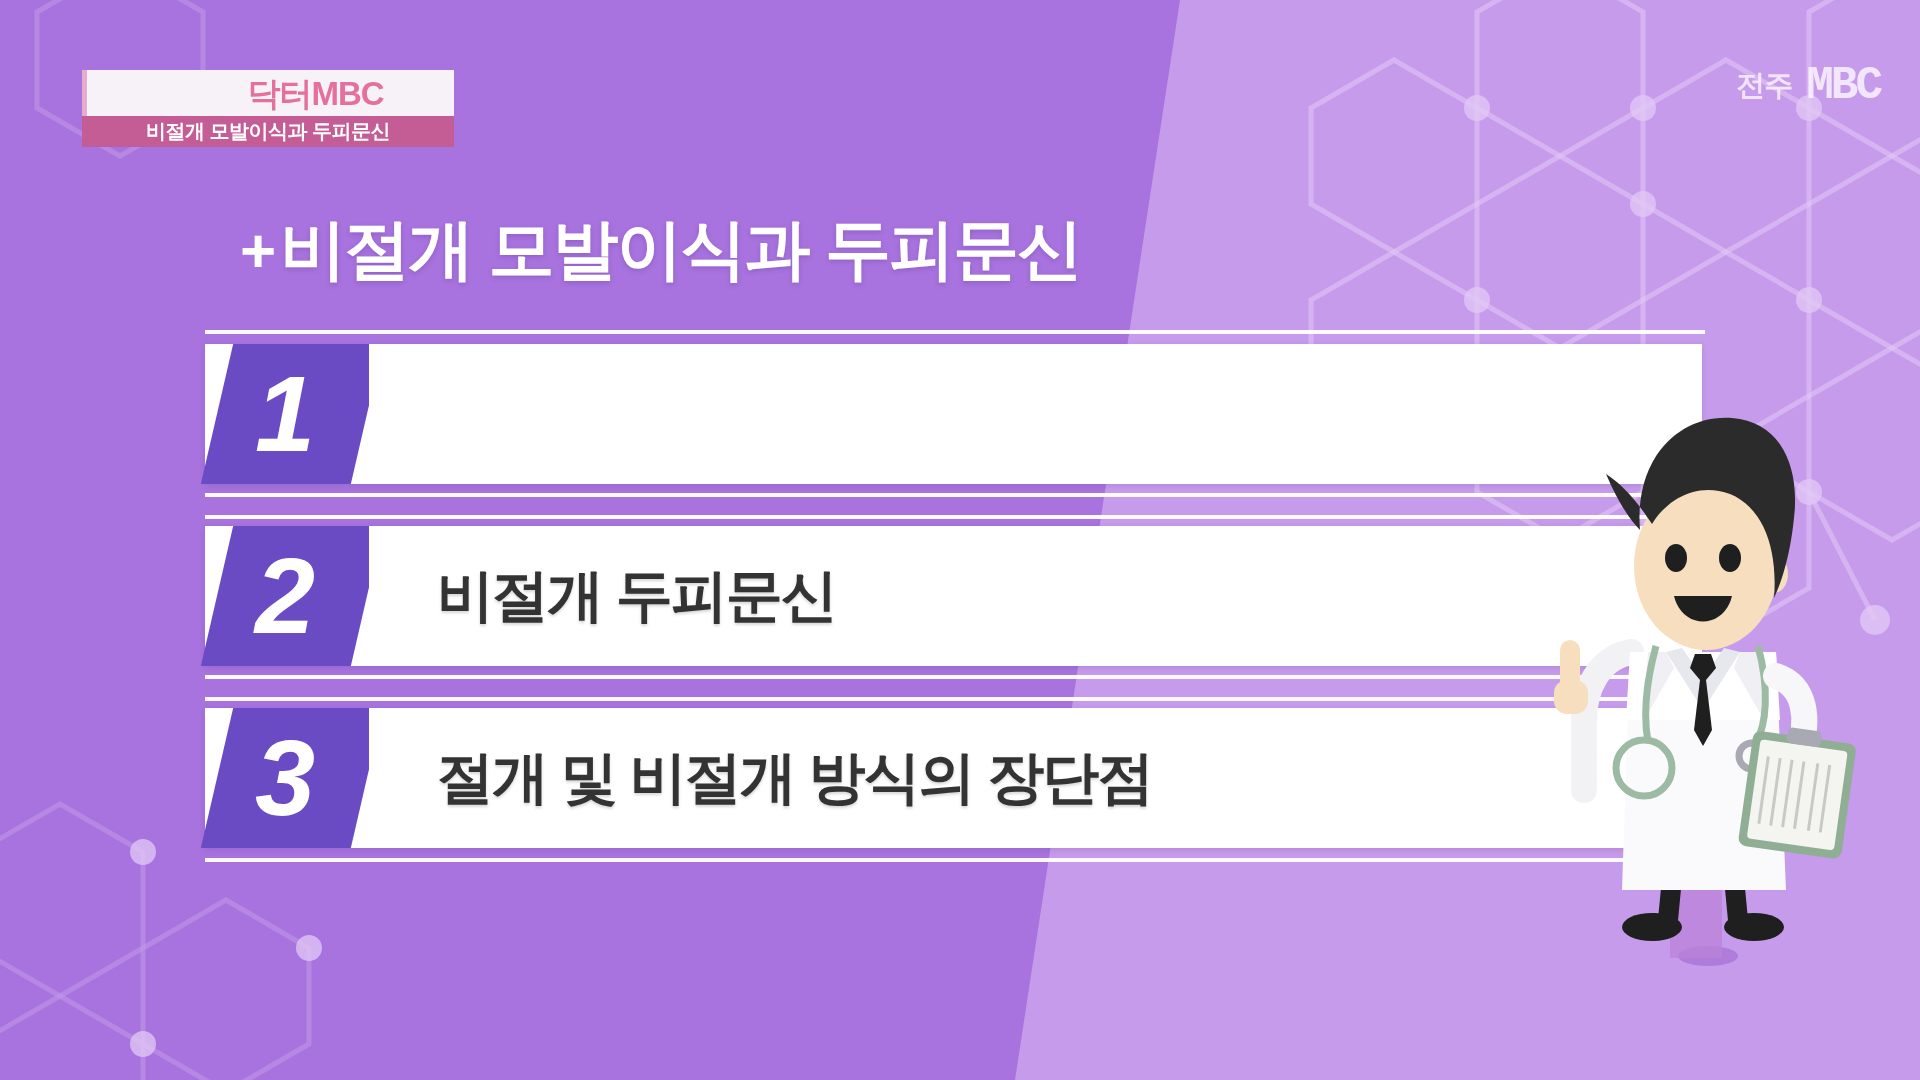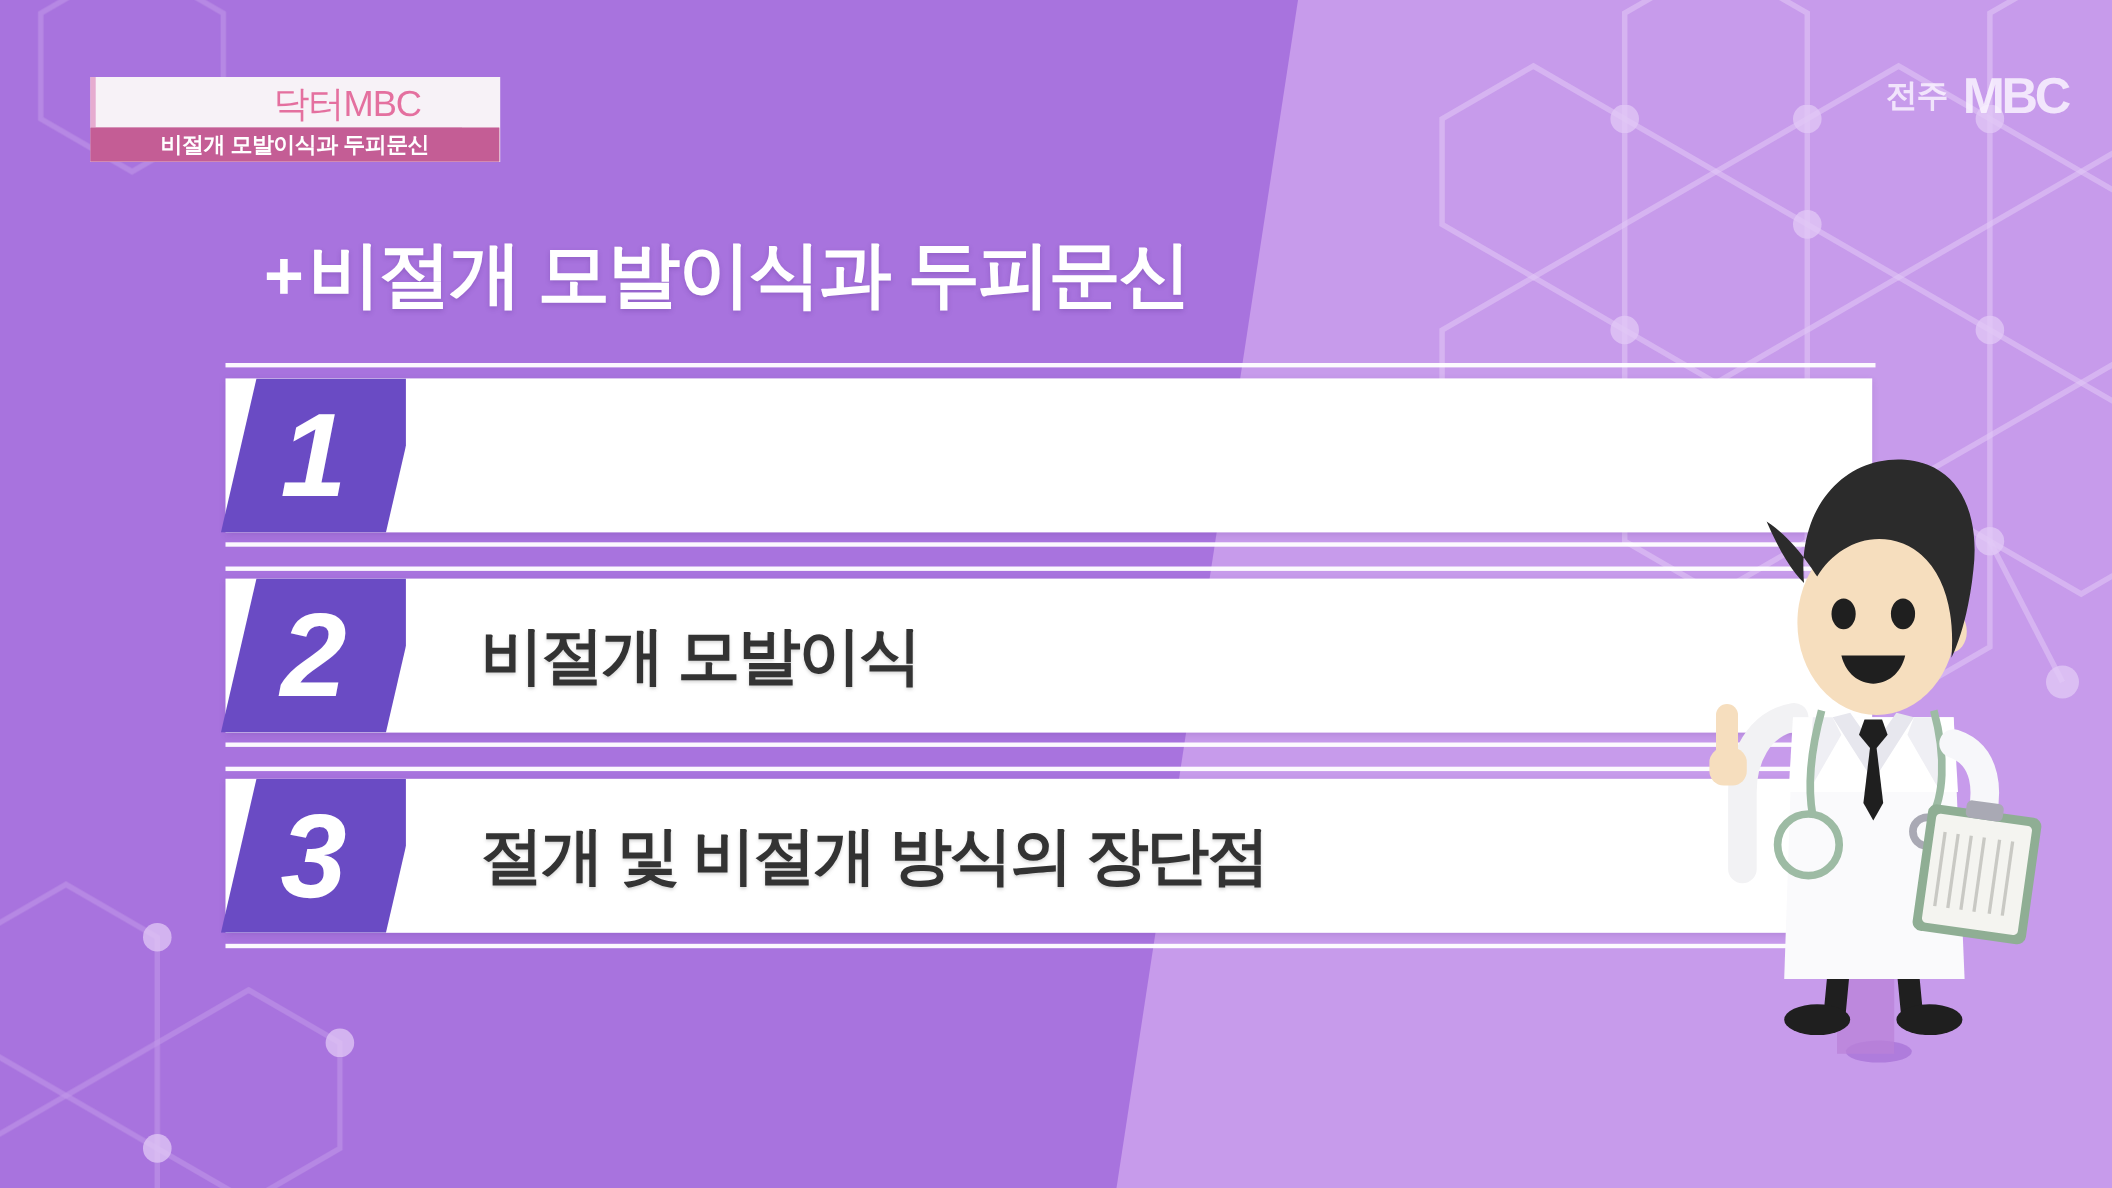--- a/index.html
+++ b/index.html
@@ -28,21 +28,21 @@
     z-index:40;
   }
   .logo-top{
     background:#F7F2F7;
     height:46px;
     display:flex;align-items:center;justify-content:center;
     border-left:5px solid #E6ACD0;
   }
   .logo-top span{
     color:#E4709F;
-    font-size:33px;font-weight:normal;letter-spacing:-1px;
+    font-size:33px;font-weight:bold;letter-spacing:-1px;
     line-height:1;
     padding-left:90px;
   }
   .logo-sub{
     background:#C45D95;
     height:31px;
     display:flex;align-items:center;justify-content:center;
   }
   .logo-sub span{
     color:#FFFFFF;font-size:20px;font-weight:bold;letter-spacing:-0.5px;
@@ -52,21 +52,21 @@
   .watermark{
     position:absolute;right:40px;top:60px;
     display:flex;align-items:center;gap:14px;
     z-index:40;
     opacity:.82;
   }
   .watermark .wm-kr{
     color:#FBF4FF;font-size:29px;font-weight:bold;letter-spacing:-1px;
   }
   .watermark .wm-en{
-    color:#FCF7FF;font-size:46px;font-weight:bold;letter-spacing:-3px;
+    color:#FCF7FF;font-size:46px;font-weight:bold;letter-spacing:-3px;font-family:Liberation Mono, monospace;
   }
 
   
   .heading{
     position:absolute;left:240px;top:216px;
     z-index:30;
     display:flex;align-items:baseline;
   }
   .heading .plus{
     color:#FFFFFF;font-size:62px;font-weight:bold;line-height:1;
@@ -243,21 +243,21 @@
       <div class="l1"></div>
       <div class="l2"></div>
     </div>
 
     <div class="row r2">
       <div class="plate"></div>
       <div class="badge">
         <div class="para"></div>
         <div class="num">2</div>
       </div>
-      <div class="label">비절개 모발이식</div>
+      <div class="label">비절개 두피문신</div>
     </div>
 
     <div class="gapband">
       <div class="l1"></div>
       <div class="l2"></div>
     </div>
 
     <div class="row r3">
       <div class="plate"></div>
       <div class="badge">

